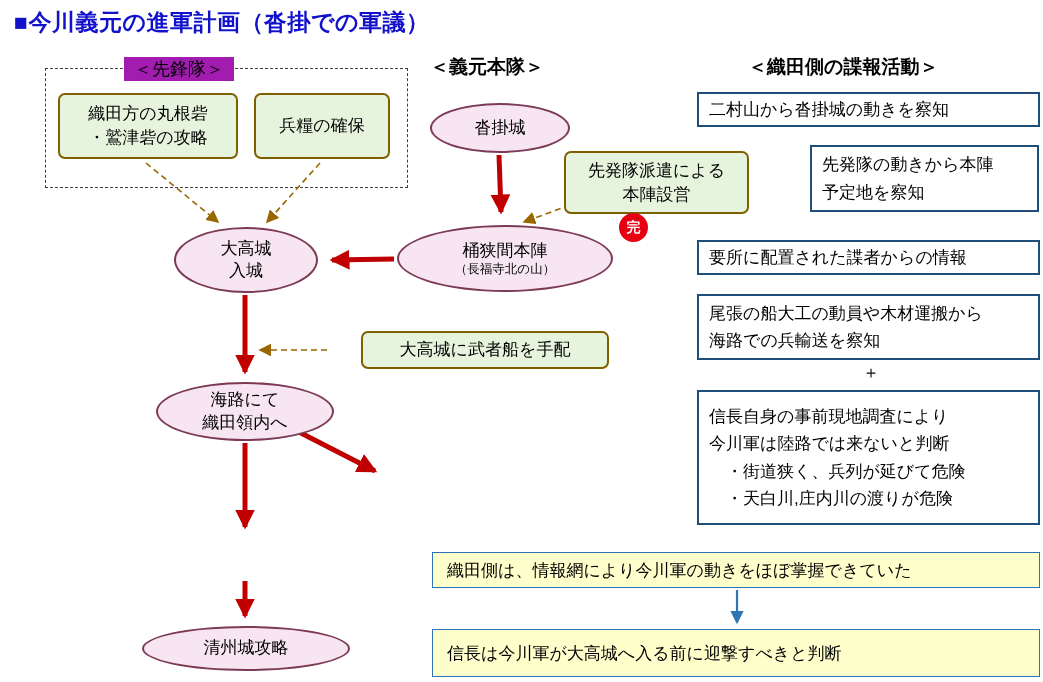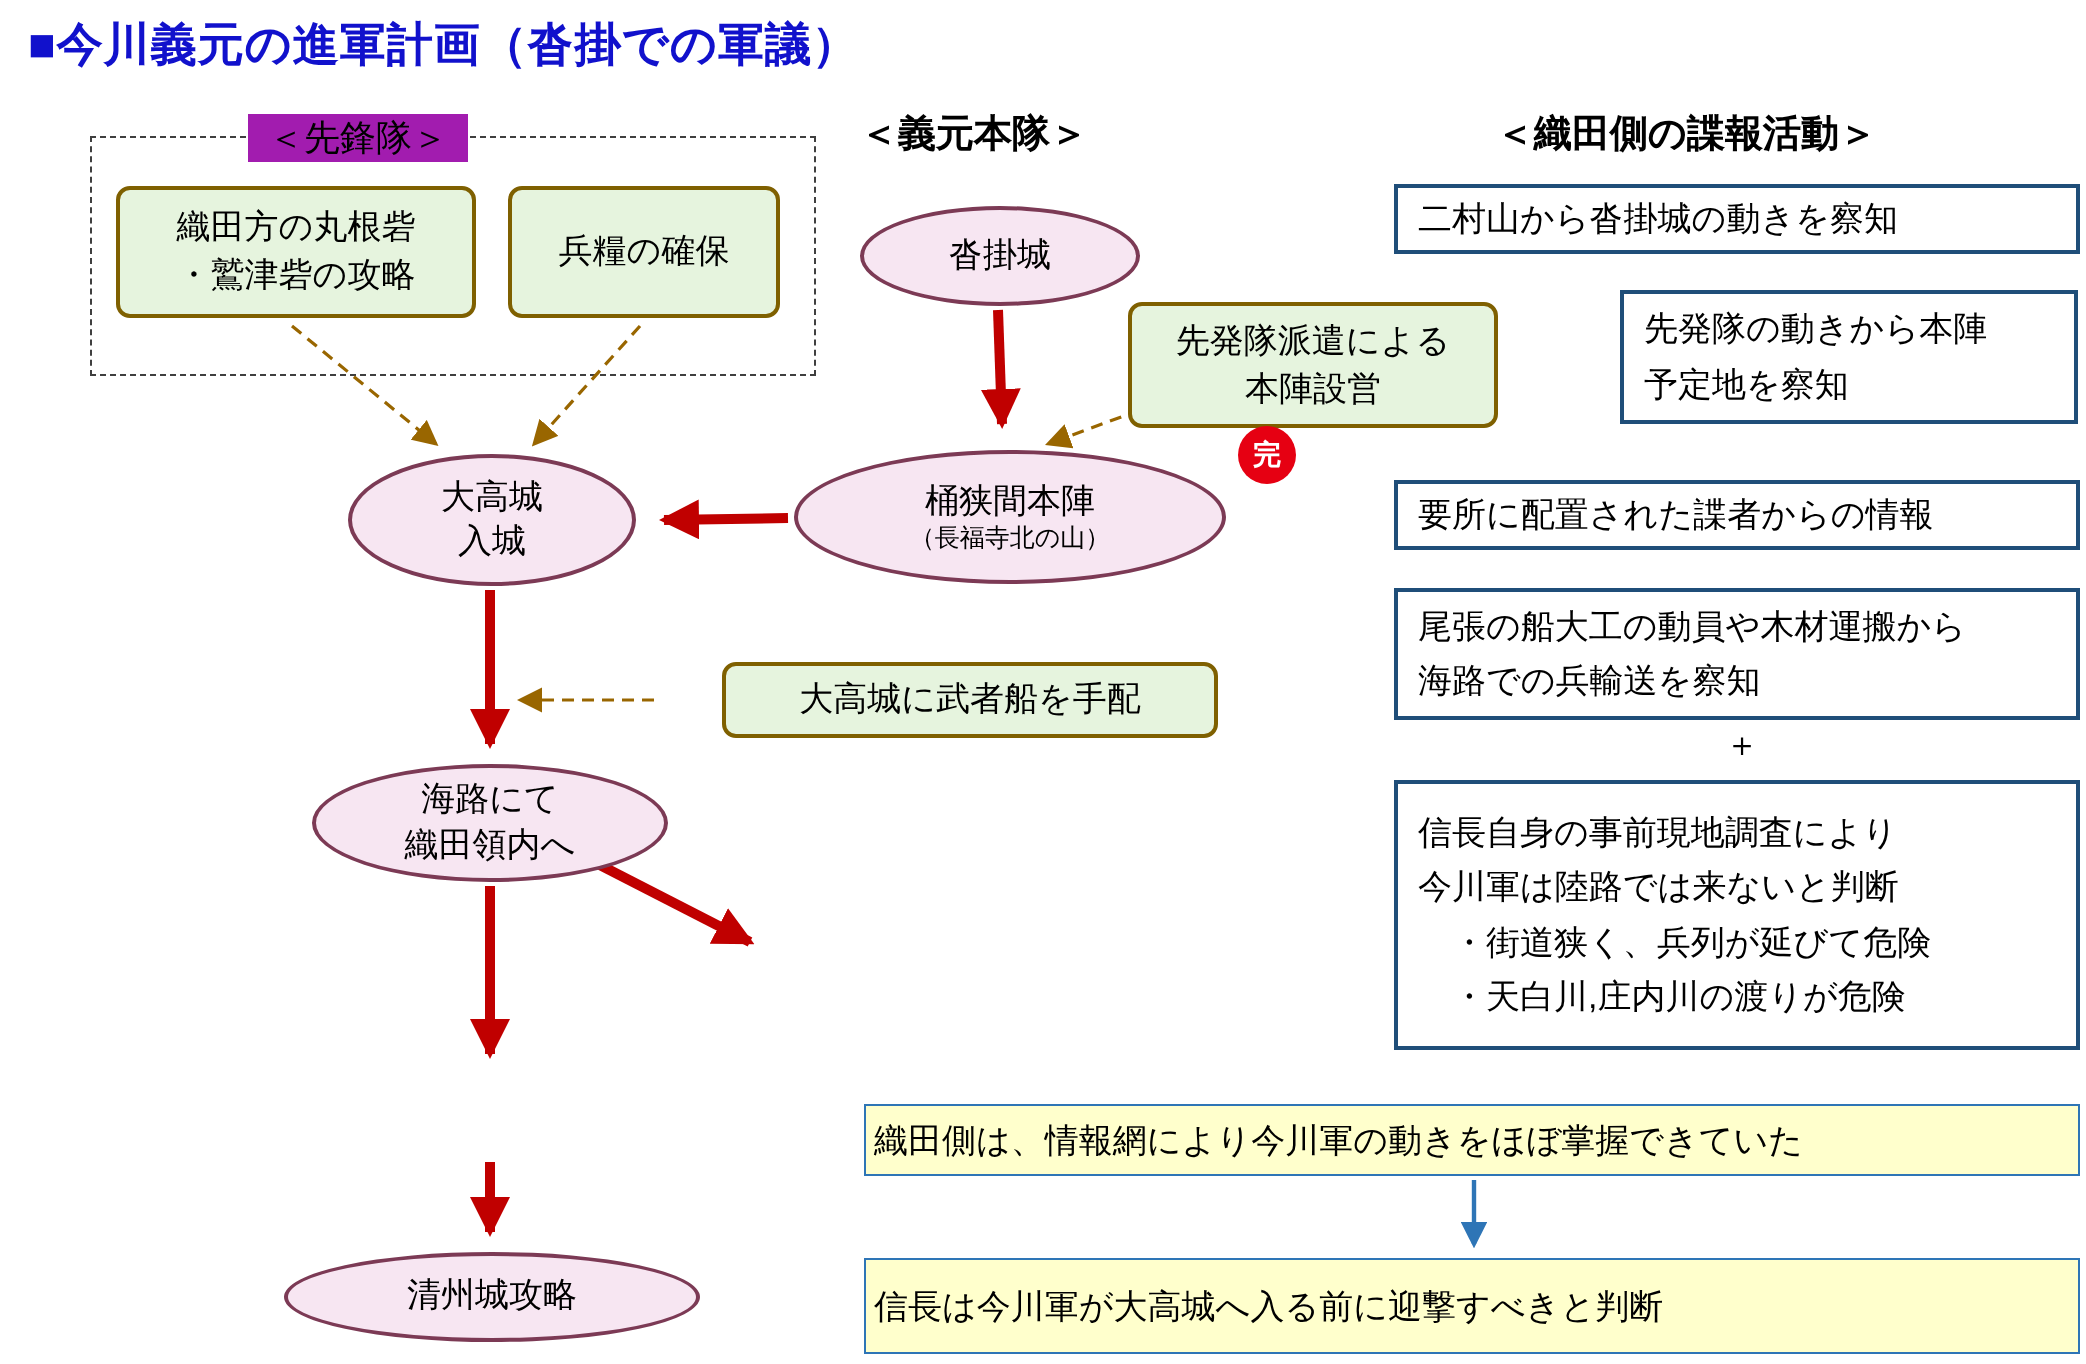--- a/index.html
+++ b/index.html
@@ -22,21 +22,21 @@
              display:flex; flex-direction:column; align-items:center; justify-content:center; text-align:center;
              font-size:17px; color:#000; white-space:pre-line; line-height:1.3; z-index:4; }
   .ellipse .sub-note { font-size:12.5px; line-height:1.2; white-space:pre-line; }
 
   .info-box { position:absolute; background:#fff; border:2px solid #1F4E79;
               display:flex; align-items:center; font-size:17px; color:#000;
               padding:4px 10px; white-space:pre-line; line-height:1.6; z-index:4; }
 
   .yellow-box { position:absolute; background:#FFFFCC; border:1.5px solid #2E75B6;
                 display:flex; align-items:center; font-size:17px; color:#000;
-                padding:4px 4px; z-index:4; }
+                padding:4px 14px; z-index:4; }
 
   .done-circle { position:absolute; left:619px; top:213px; width:29px; height:29px; border-radius:50%;
                  background:#E60012; color:#fff; display:flex; align-items:center; justify-content:center;
                  font-size:14px; font-weight:bold; z-index:5; }
 
   .plus-sign { position:absolute; left:858px; top:361px; width:26px; text-align:center; font-size:17px; color:#000; z-index:4; }
 
   svg.arrows { position:absolute; left:0; top:0; z-index:2; pointer-events:none; }
 </style>
 </head>

